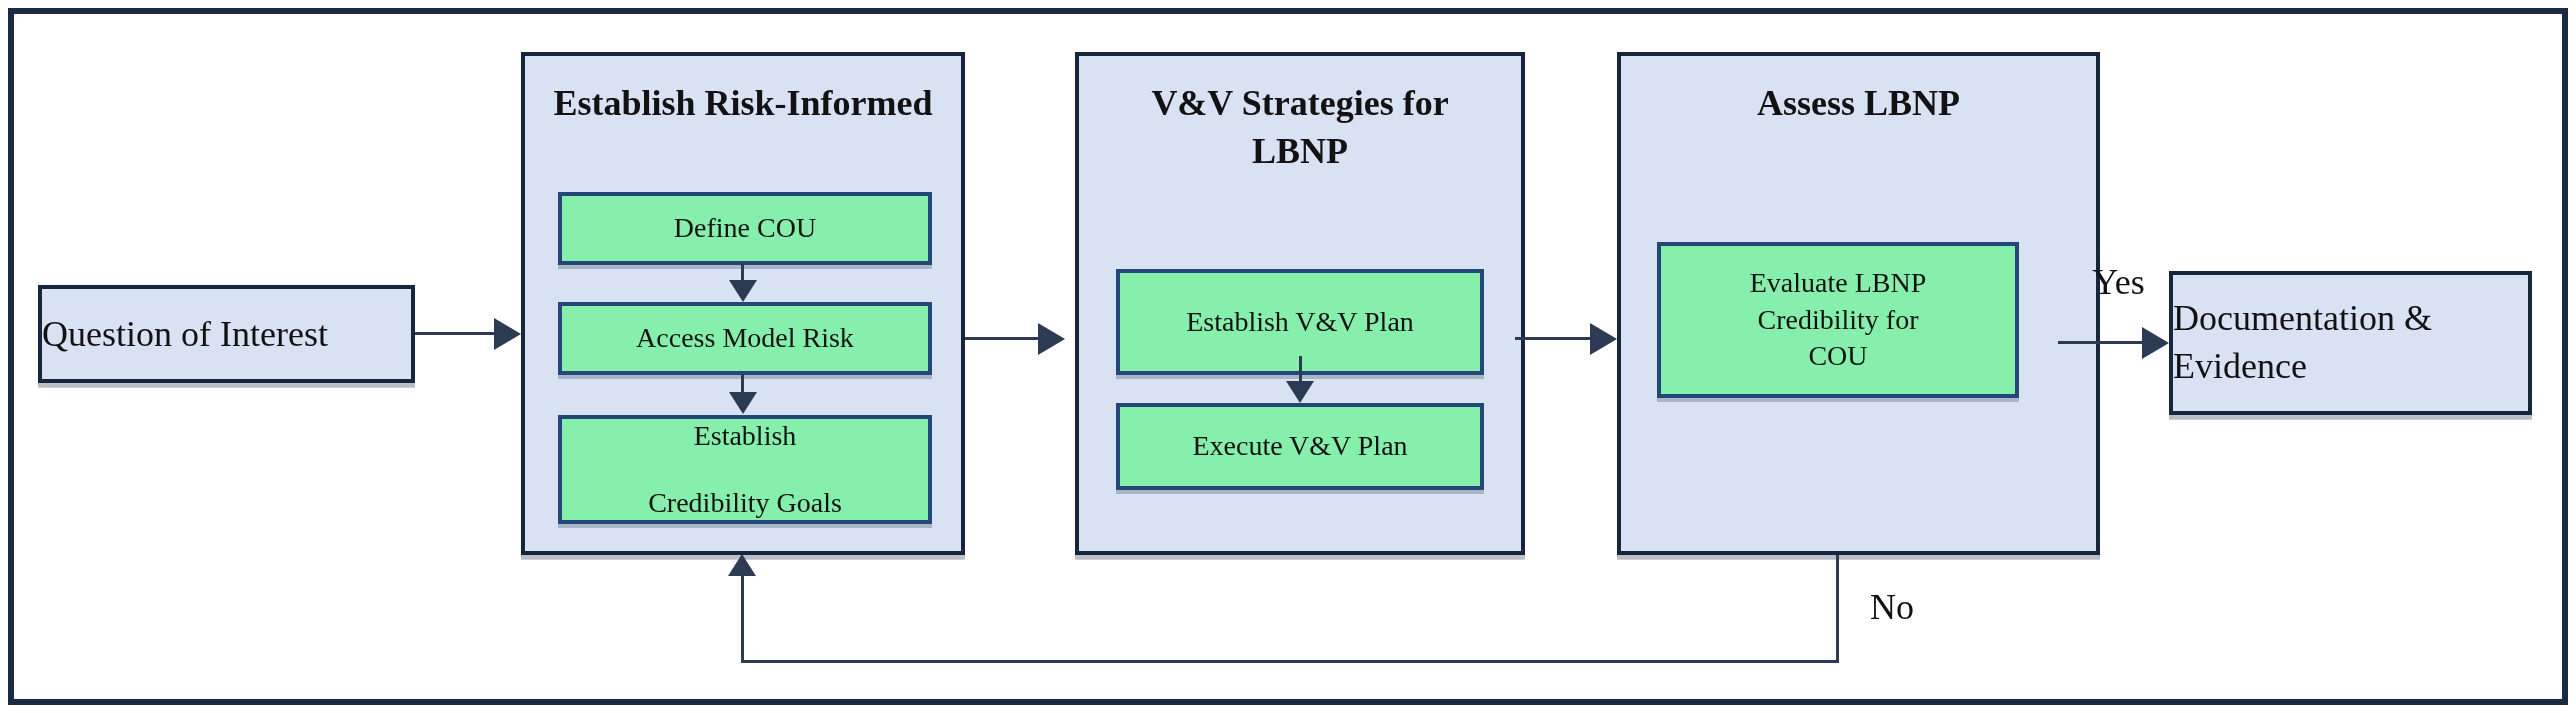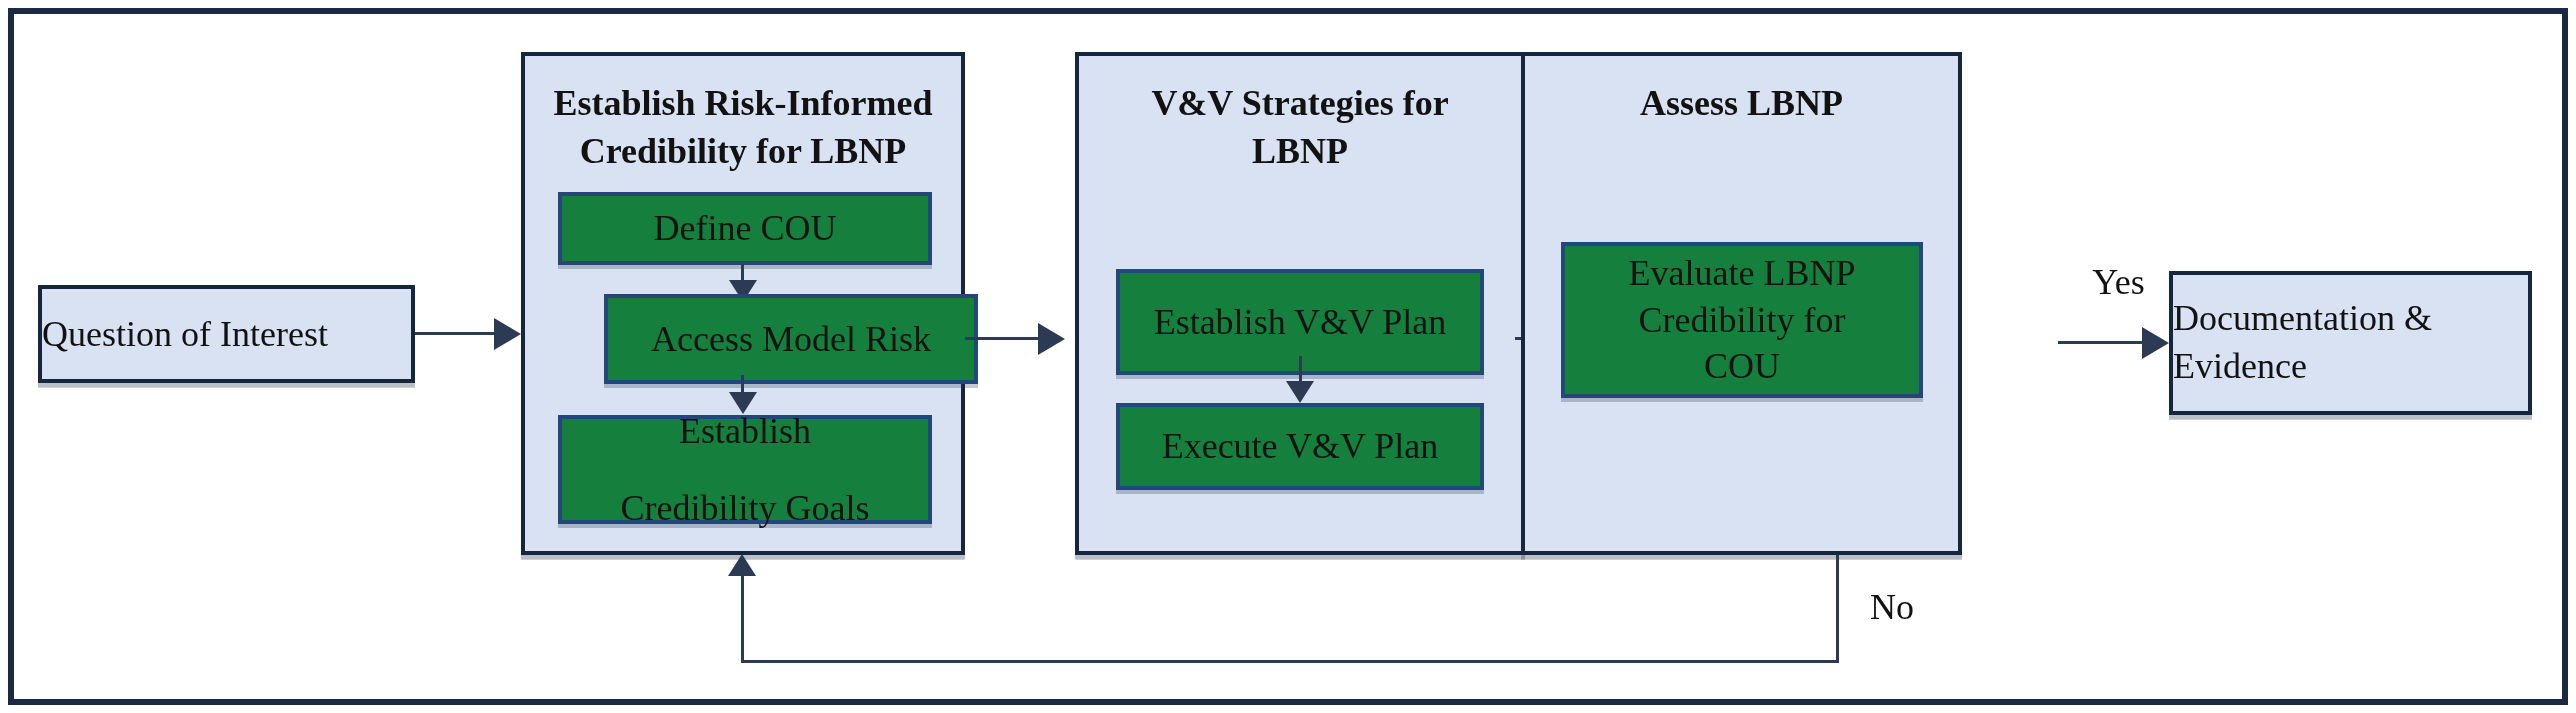--- a/index.html
+++ b/index.html
@@ -25,35 +25,35 @@
   }
   #question{left:38px;top:285px;width:377px;height:98px;font-size:36px;}
   #docbox{left:2169px;top:271px;width:363px;height:144px;font-size:36px;line-height:1.32;}
   .panel{
     position:absolute;top:52px;height:503px;background:var(--fill);
     border:4px solid var(--dark);box-sizing:border-box;
     box-shadow:0 4.7px 0 rgba(27,42,68,.30);
   }
   #panel1{left:521px;width:444px;}
   #panel2{left:1075px;width:450px;}
-  #panel3{left:1521px;width:441px;}
+  #panel3{left:1617px;width:483px;}
   .panel-title{
     position:absolute;top:24px;left:0;width:100%;text-align:center;
     font-weight:bold;font-size:36px;line-height:1.32;
   }
   .panel-title span{display:block;}
   .step{
-    position:absolute;background:#15803d;border:4px solid var(--inner);
+    position:absolute;background:#86efac;border:4px solid var(--inner);
     box-sizing:border-box;display:flex;flex-direction:column;align-items:center;justify-content:center;
-    text-align:center;font-size:36px;line-height:1.3;
+    text-align:center;font-size:28px;line-height:1.3;
     box-shadow:0 4px 0 rgba(27,42,68,.25);
   }
   
   #p1-s1{left:33px;top:136px;width:374px;height:73px;}
-  #p1-s2{left:33px;top:238px;width:374px;height:90px;margin-left:46px;}
+  #p1-s2{left:33px;top:246px;width:374px;height:73px;}
   #p1-s3{left:33px;top:359px;width:374px;height:109px;gap:30px;}
   
   #p2-s1{left:37px;top:213px;width:368px;height:106px;}
   #p2-s2{left:37px;top:347px;width:368px;height:87px;}
   
   #p3-s1{left:36px;top:186px;width:362px;height:156px;}
 
   .hline,.vline{position:absolute;background:var(--line);}
   .tri{position:absolute;width:0;height:0;}
   .tri-right{border-top:16px solid transparent;border-bottom:16px solid transparent;border-left:27px solid var(--line);}
@@ -74,21 +74,20 @@
   <div class="bluebox" id="question">
     <span>Question of Interest</span>
   </div>
 
   <div class="hline" style="left:415px;top:332px;width:79px;height:3.2px;"></div>
   <div class="tri tri-right" style="left:494px;top:318px;"></div>
 
   <div class="panel" id="panel1">
     <div class="panel-title">
       <span>Establish Risk-Informed</span>
-      <span>Credibility for LBNP</span>
     </div>
     <div class="step" id="p1-s1">Define COU</div>
     <div class="vline" style="left:216px;top:208px;width:3.2px;height:17.4px;"></div>
     <div class="tri tri-down" style="left:204px;top:224px;"></div>
     <div class="step" id="p1-s2">Access Model Risk</div>
     <div class="vline" style="left:216px;top:319px;width:3.2px;height:17.4px;"></div>
     <div class="tri tri-down" style="left:204px;top:336px;"></div>
     <div class="step" id="p1-s3">
       <span>Establish</span>
       <span>Credibility Goals</span>

